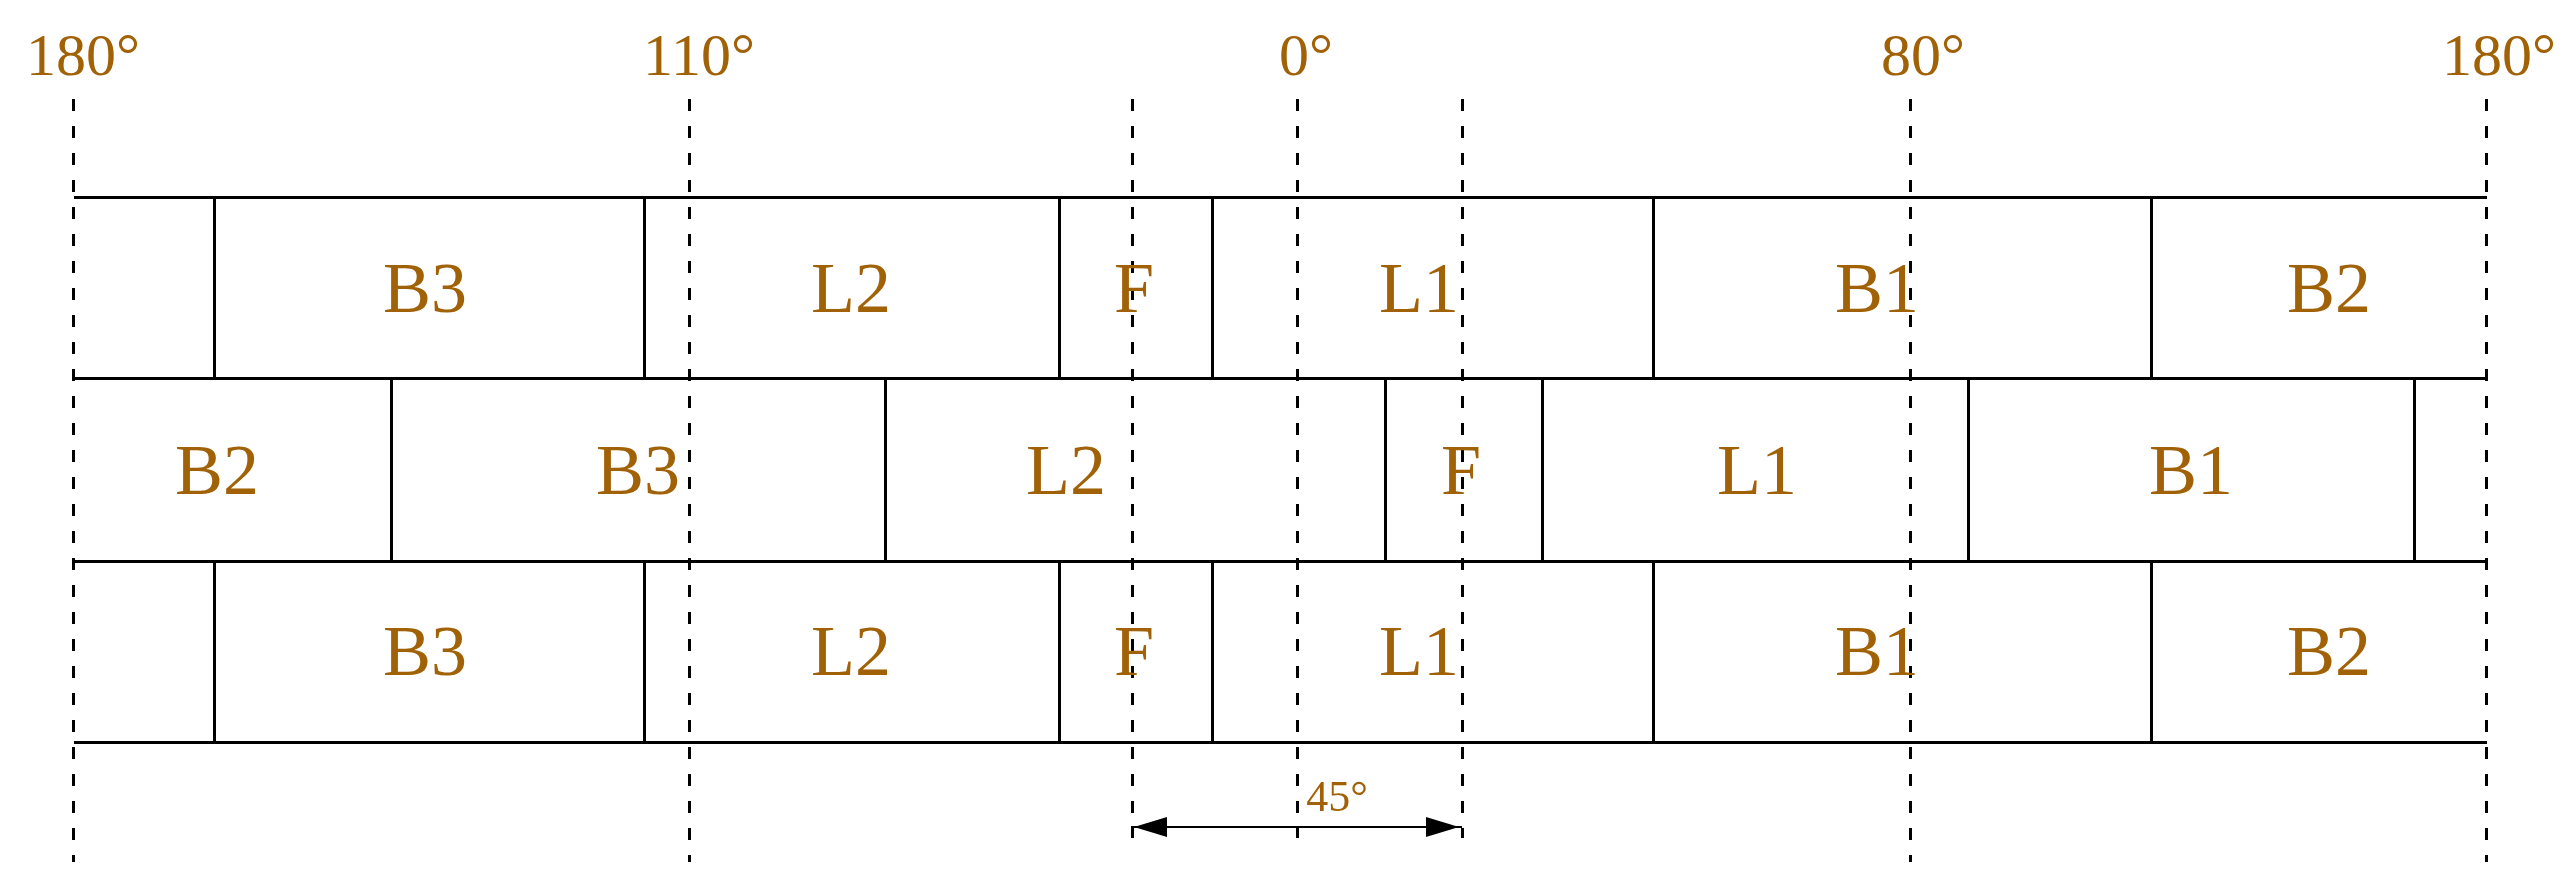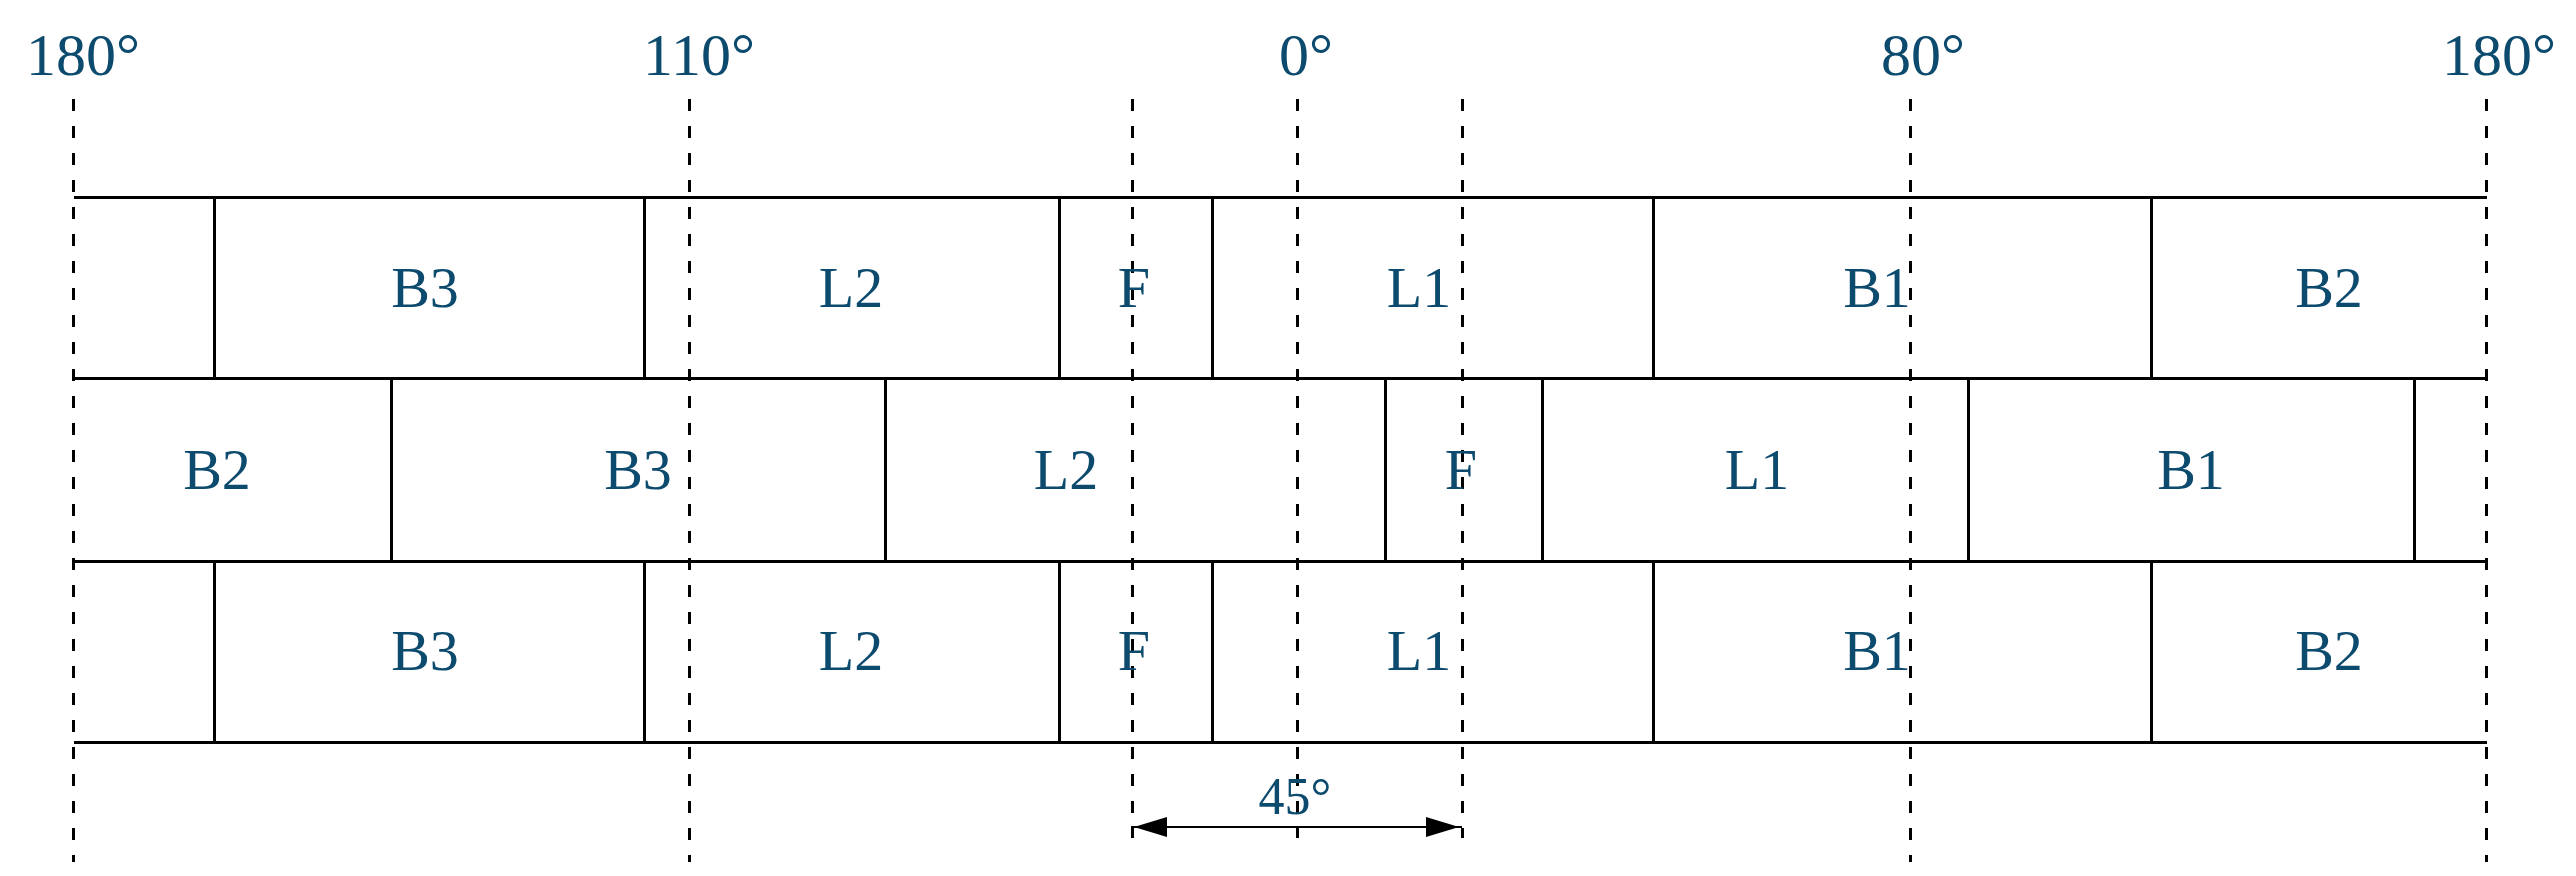--- a/index.html
+++ b/index.html
@@ -2,49 +2,50 @@
 <html style="font-size:13.3px"><head>
 <meta charset="utf-8">
 <style>
   html,body{margin:0;padding:0;background:#ffffff;}
   #canvas{
     position:relative;
     width:2576px;height:876px;
     background:#ffffff;
     overflow:hidden;
     font-family:"Liberation Serif","DejaVu Serif",serif;
-    color:#0c4a6e;
+    color:#a16207;
   }
   .hline{position:absolute;height:2.5px;background:#000;}
   .vline{position:absolute;width:2.5px;background:#000;}
   .dline{
     position:absolute;width:2.5px;
     background:repeating-linear-gradient(to bottom,#000 0px,#000 11.6px,rgba(0,0,0,0) 11.6px,rgba(0,0,0,0) 27px);
   }
   .angle-label{
     position:absolute;
     font-size:60px;line-height:1;
     transform:translateX(-50%);
     white-space:nowrap;
   }
   .block-label{
     position:absolute;
-    font-size:58px;line-height:1;
+    font-size:72px;line-height:1;
     transform:translate(-50%,-50%);
     white-space:nowrap;
   }
   .dim-line{position:absolute;height:1.7px;background:#000;}
   .dim-arrow{position:absolute;width:0;height:0;border-top:10px solid rgba(0,0,0,0);border-bottom:10px solid rgba(0,0,0,0);}
   .dim-arrow.left{border-right:33px solid #000;}
   .dim-arrow.right{border-left:33px solid #000;}
   .dim-label{
     position:absolute;
-    font-size:52px;line-height:1;
+    font-size:44px;line-height:1;
     transform:translate(-50%,-50%);
     white-space:nowrap;
+    margin-left:42px;
   }
 </style>
 </head>
 <body>
 
 <div id="canvas">
     <div class="angle-label" style="left: 83px; top: 25px;">180°</div>
     <div class="dline" style="left: 72px; top: 99px; height: 763px;"></div>
     <div class="angle-label" style="left: 699px; top: 25px;">110°</div>
     <div class="dline" style="left: 688px; top: 99px; height: 763px;"></div>

